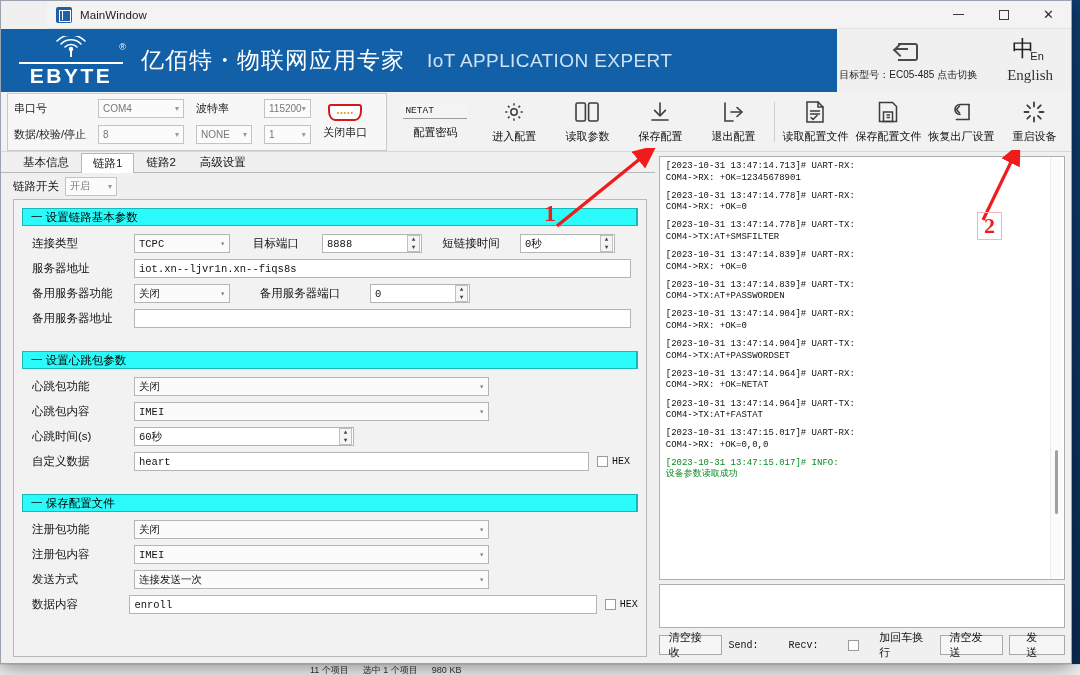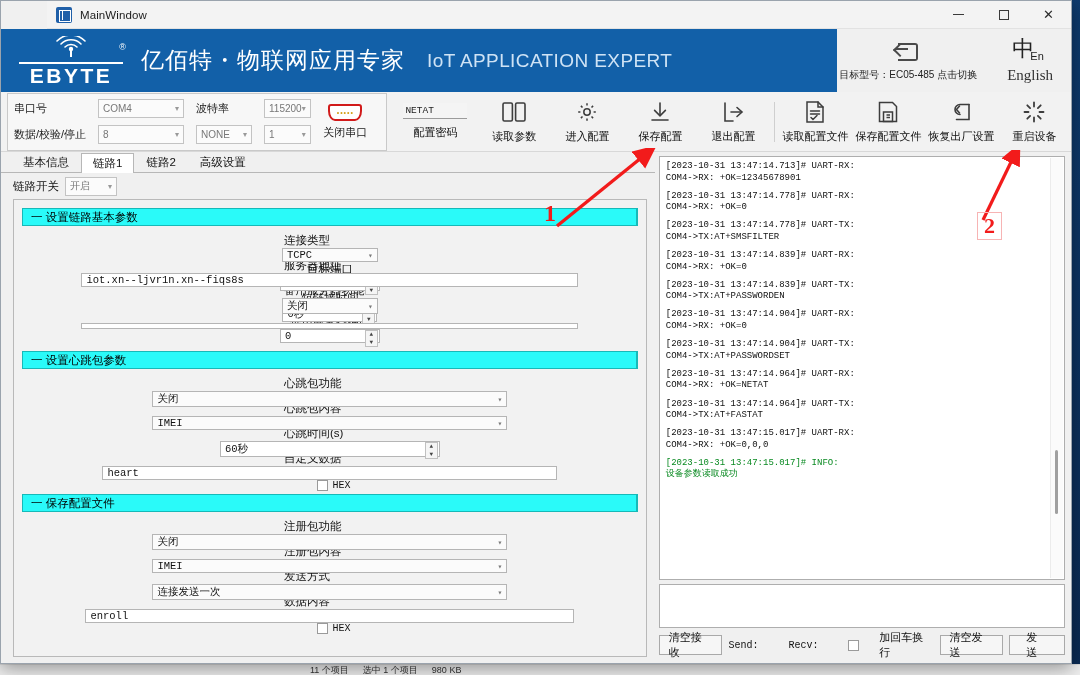--- a/index.html
+++ b/index.html
@@ -200,21 +200,21 @@
   }
   .section-hdr {
     height: 18px; background: #2afaf9;
     display: flex; align-items: center; padding-left: 8px;
     font-size: 11.5px; color: #000;
     margin: 8px 8px 0 8px;
     border: 1px solid #17b9b8; border-right-width: 2px;
   }
   .frm { padding: 7px 8px 10px 8px; }
   .frow {
-    display: flex; align-items: center; height: 21px; margin-bottom: 4px; flex-direction: column;
+    display: flex; align-items: center; height: 21px; margin-bottom: 4px;
   }
   .flbl { width: 112px; font-size: 11.5px; color: #111; padding-left: 10px; }
   .fctl {
     height: 19px; border: 1px solid #b5b5b5; background: #fff;
     font-size: 10.5px; font-family: "Liberation Mono", monospace;
     color: #111; display: flex; align-items: center; padding: 0 4px;
     position: relative;
   }
   .fctl.sel { background: #fbfbfb; justify-content: space-between; }
   .fctl .caret2 { color: #7a7a7a; font-size: 8px; padding-left:4px;}
@@ -392,36 +392,36 @@
         </div>
       </div>
 
       <div class="pwd-cell">
         <input class="pwd-input" value="NETAT" style="">
         <div class="lbl">配置密码</div>
       </div>
 
       <div class="tool-btn">
         <div class="ico">
+          <svg class="icn" width="24" height="24" viewBox="0 0 24 24" fill="none" stroke="#3d3d3d" stroke-width="1.5">
+            <circle cx="12" cy="12" r="3.2"></circle>
+            <path d="M12 3.2v2.2M12 18.6v2.2M3.2 12h2.2M18.6 12h2.2M5.9 5.9l1.6 1.6M16.5 16.5l1.6 1.6M18.1 5.9l-1.6 1.6M7.5 16.5l-1.6 1.6"></path>
+          </svg>
+        </div>
+        <div class="lbl">进入配置</div>
+      </div>
+
+      <div class="tool-btn">
+        <div class="ico">
           <svg class="icn" width="26" height="22" viewBox="0 0 26 22" fill="none" stroke="#3d3d3d" stroke-width="1.6">
             <rect x="2" y="2" width="9.4" height="18" rx="1.4"></rect>
             <rect x="14.6" y="2" width="9.4" height="18" rx="1.4"></rect>
           </svg>
         </div>
         <div class="lbl">读取参数</div>
-      </div>
-
-      <div class="tool-btn">
-        <div class="ico">
-          <svg class="icn" width="24" height="24" viewBox="0 0 24 24" fill="none" stroke="#3d3d3d" stroke-width="1.5">
-            <circle cx="12" cy="12" r="3.2"></circle>
-            <path d="M12 3.2v2.2M12 18.6v2.2M3.2 12h2.2M18.6 12h2.2M5.9 5.9l1.6 1.6M16.5 16.5l1.6 1.6M18.1 5.9l-1.6 1.6M7.5 16.5l-1.6 1.6"></path>
-          </svg>
-        </div>
-        <div class="lbl">进入配置</div>
       </div>
 
       <div class="tool-btn">
         <div class="ico">
           <svg class="icn" width="24" height="24" viewBox="0 0 24 24" fill="none" stroke="#3d3d3d" stroke-width="1.6" stroke-linecap="round">
             <path d="M12 3v12"></path>
               <path d="M6.6 10.4L12 15.8l5.4-5.4"></path>
               <path d="M4 20h16"></path>
           </svg>
         </div>

